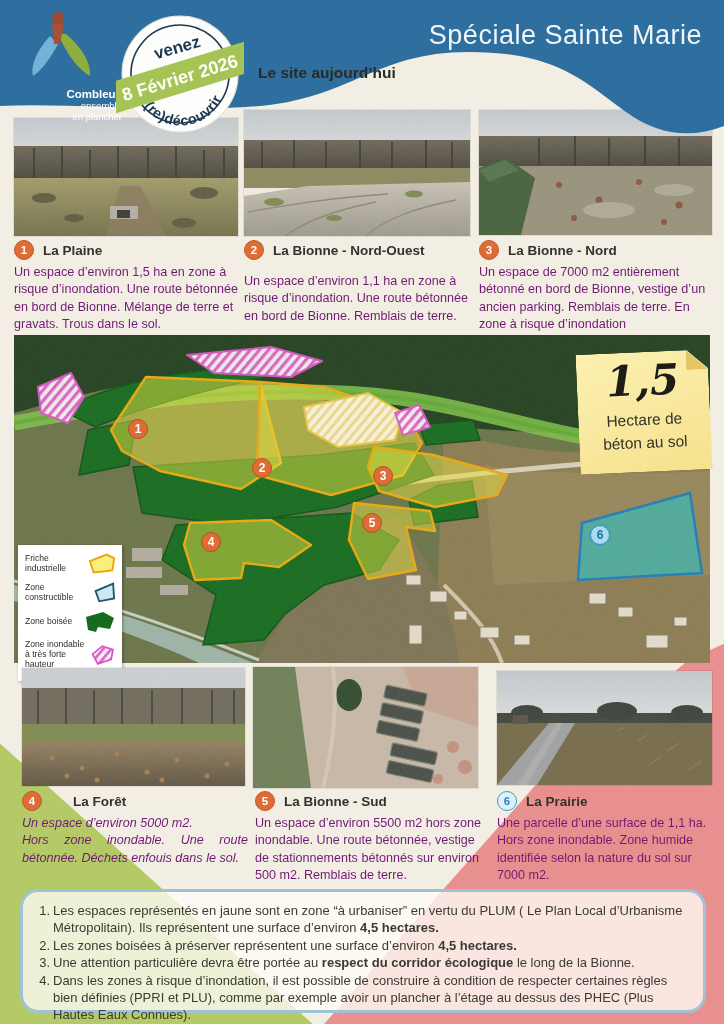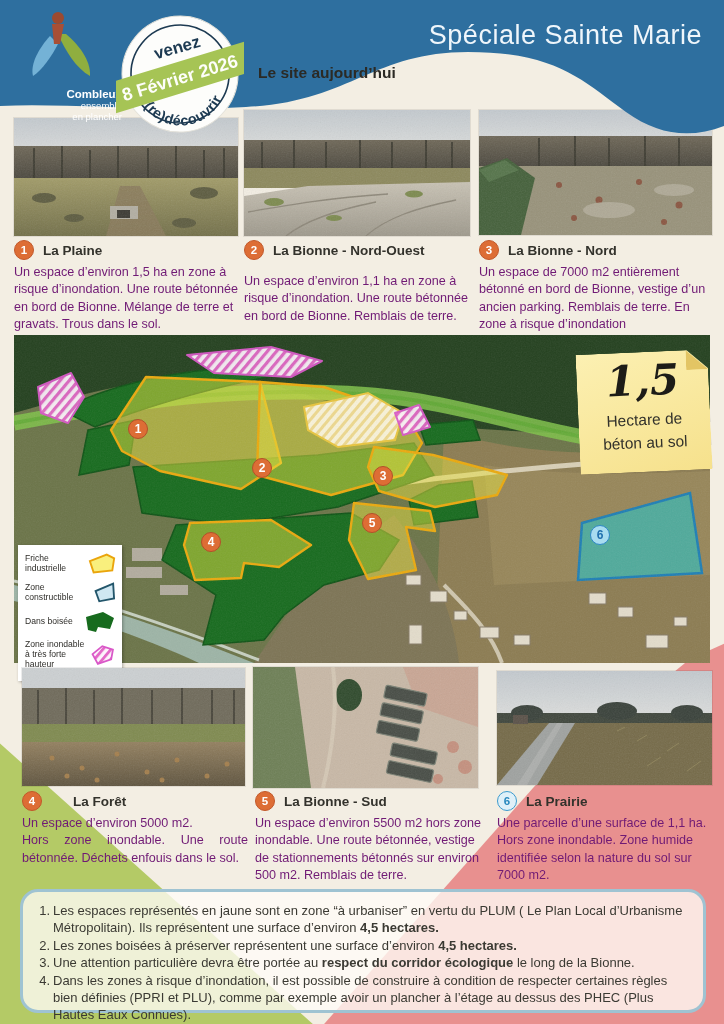--- a/index.html
+++ b/index.html
@@ -25,21 +25,21 @@
   .photo{position:absolute;z-index:1;box-shadow:0 0 0 1px rgba(0,0,0,.08);}
   .photo svg{display:block;width:100%;height:100%;}
   
   .cap{position:absolute;z-index:1;}
   .cap-head{display:flex;align-items:center;gap:9px;margin-bottom:4px;}
   .numc{width:18px;height:18px;border-radius:50%;background:#dd6d35;border:1.5px solid #c2582a;
         color:#fff;font-size:11.5px;font-weight:bold;display:flex;align-items:center;justify-content:center;flex:0 0 auto;}
   .numc.blue{background:#dff0f8;border-color:#3c9bce;color:#2787bd;}
   .cap-title{font-size:13.5px;font-weight:bold;color:#33322c;}
   .cap-body{font-size:12.6px;line-height:1.38;color:#701a75;white-space:pre-line;}
-  .cap-body.just{text-align:justify;}
+  .cap-body.just{text-align:justify;font-style:italic;}
   
   .map{position:absolute;left:14px;top:335px;width:696px;height:328px;z-index:1;background:#5c6b40;}
   .map>svg{position:absolute;left:0;top:0;}
   .legend{position:absolute;left:4px;top:210px;width:104px;height:136px;background:#fff;
           box-shadow:1px 1px 3px rgba(0,0,0,.3);padding:7px 6px 4px 7px;box-sizing:border-box;z-index:3;}
   .leg-row{display:flex;align-items:center;justify-content:space-between;margin-bottom:6px;}
   .leg-label{font-size:8.6px;color:#2e2d29;line-height:1.15;white-space:pre-line;}
   .marker{position:absolute;width:20px;height:20px;margin:-10px 0 0 -10px;border-radius:50%;
           background:#dd6d35;border:1.5px solid #b3502a;color:#fff;font-weight:bold;font-size:12px;
           display:flex;align-items:center;justify-content:center;z-index:2;box-sizing:border-box;}
@@ -324,21 +324,21 @@
             <path d="M2,9 L20,2 L28,6 L26,19 L6,21 Z" fill="#f9ef7d" stroke="#eaa50c" stroke-width="2"></path>
           </svg>
       </div>
       <div class="leg-row">
         <div class="leg-label">Zone constructible</div>
         <svg width="28" height="23" viewBox="0 0 28 23">
             <path d="M25,2 L6,10 L10,21 L26,18 Z" fill="#cfe7f2" stroke="#23566b" stroke-width="2"></path>
           </svg>
       </div>
       <div class="leg-row">
-        <div class="leg-label">Dans boisée</div>
+        <div class="leg-label">Zone boisée</div>
         <svg width="32" height="24" viewBox="0 0 32 24">
             <path d="M2,7 L19,2 L30,8 L26,19 L14,17 L12,22 L4,20 Z" fill="#176b1e"></path>
           </svg>
       </div>
       <div class="leg-row">
         <div class="leg-label">Zone inondable
 à très forte hauteur</div>
         <svg width="30" height="24" viewBox="0 0 30 24">
             <path d="M4,11 L15,2 L27,6 L25,17 L10,22 Z" fill="url(#pinkHatch)" stroke="#d957c8" stroke-width="2"></path>
           </svg>

